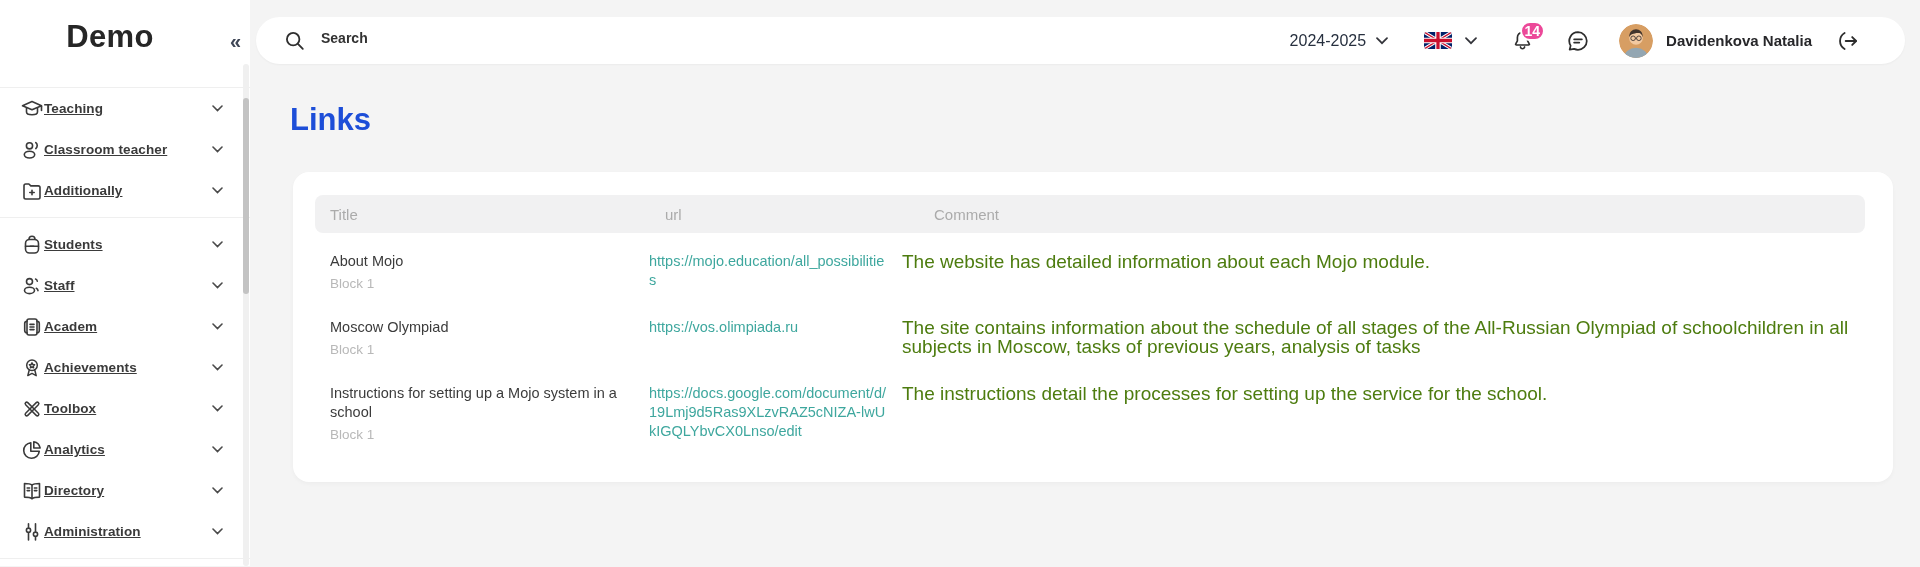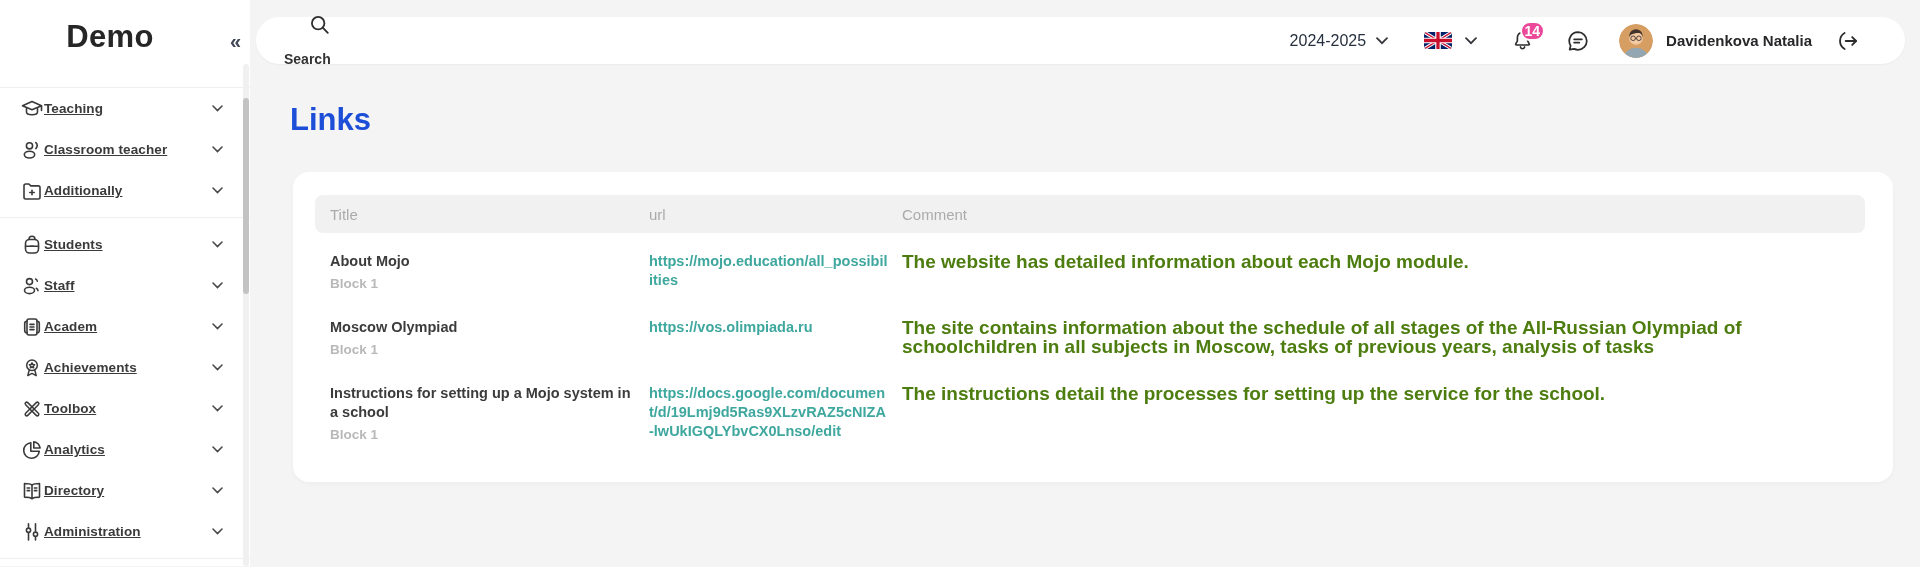--- a/index.html
+++ b/index.html
@@ -41,21 +41,21 @@
     background:#c3c3c3; border-radius:3px;
   }
 
   
   .topbar {
     position:absolute; left:256px; right:15px; top:17px; height:47px;
     background:#fff; border-radius:24px;
     display:flex; align-items:center; padding:0 45px 0 28px;
     box-shadow:0 1px 2px rgba(0,0,0,.04);
   }
-  .search-group { display:flex; align-items:flex-end; gap:15px; cursor:text;flex-direction:column; }
+  .search-group { display:flex; align-items:flex-start; gap:15px; cursor:text; }
   .search-label { font-size:14px; font-weight:bold; color:#323232; }
   .topbar-right { margin-left:auto; display:flex; align-items:center; }
   .year-selector { display:flex; align-items:center; gap:10px; font-size:16px; color:#27303f; cursor:pointer; }
   .lang-selector { margin-left:36px; display:flex; align-items:center; gap:13px; cursor:pointer; }
   .flag { width:28px; height:17px; border-radius:3px; overflow:hidden; }
   .bell-wrap { margin-left:33px; position:relative; cursor:pointer; }
   .badge {
     position:absolute; top:-7px; right:-10px; min-width:20px; height:20px;
     background:#ec4899; border:2px solid #fff; border-radius:10px;
     color:#fff; font-size:14px; font-weight:bold;
@@ -72,26 +72,26 @@
     position:absolute; left:290px; top:102px;
     font-size:31px; font-weight:bold; color:#1d4ed8;
   }
   .card {
     position:absolute; left:293px; top:172px; width:1600px; height:310px;
     background:#fff; border-radius:16px; box-shadow:0 2px 4px rgba(0,0,0,.03);
   }
   .table { position:absolute; left:22px; right:28px; top:23px; }
   .thead {
     height:38px; background:#f1f1f2; border-radius:8px;
-    display:flex; align-items:center; color:#ababab; font-size:15px;
+    display:flex; align-items:center; color:#ababab; font-size:15px;gap:16px;
   }
   .col-title { width:334px; padding-left:15px; padding-right:12px; }
   .col-url { width:253px; padding-right:14px; }
   .col-comment { flex:1; padding-right:10px; }
-  .tbody { padding-top:19px;font-weight:bold; }
+  .tbody { padding-top:19px; }
   .trow { display:flex; margin-bottom:26px; align-items:flex-start; }
   .cell-name { font-size:14.5px; color:#3b3b3b; line-height:19px; }
   .cell-sub { font-size:13.5px; color:#b8b8b8; line-height:17px; margin-top:4px; }
   .cell-link {
     color:#3ea79e; font-size:14.5px; line-height:19px;
     text-decoration:none; word-break:break-all; display:block; cursor:pointer;
   }
   .cell-comment-text { font-size:19px; line-height:19px; color:#4d7c0f; }
 </style>
 </head>

